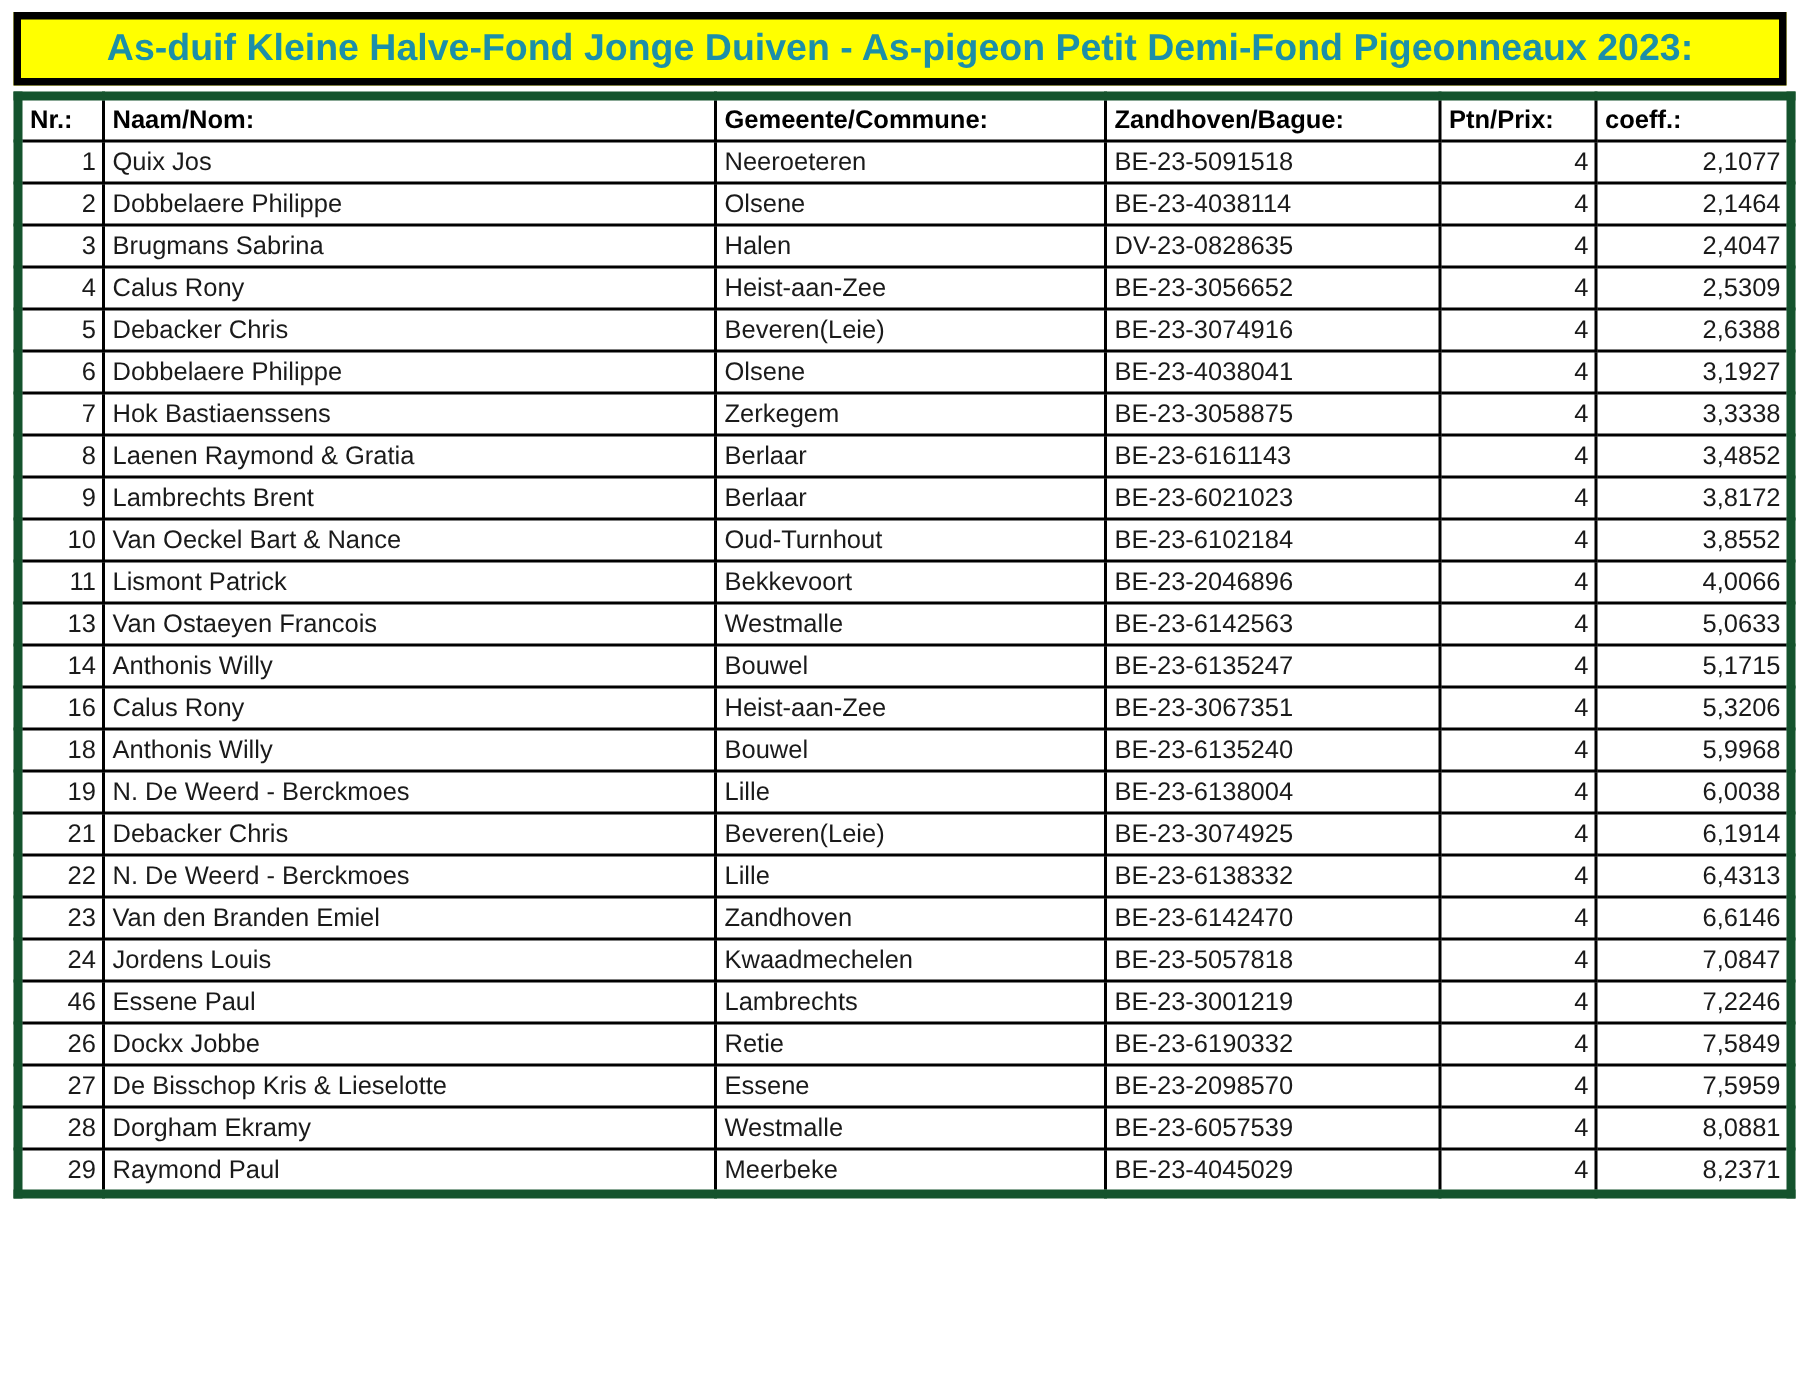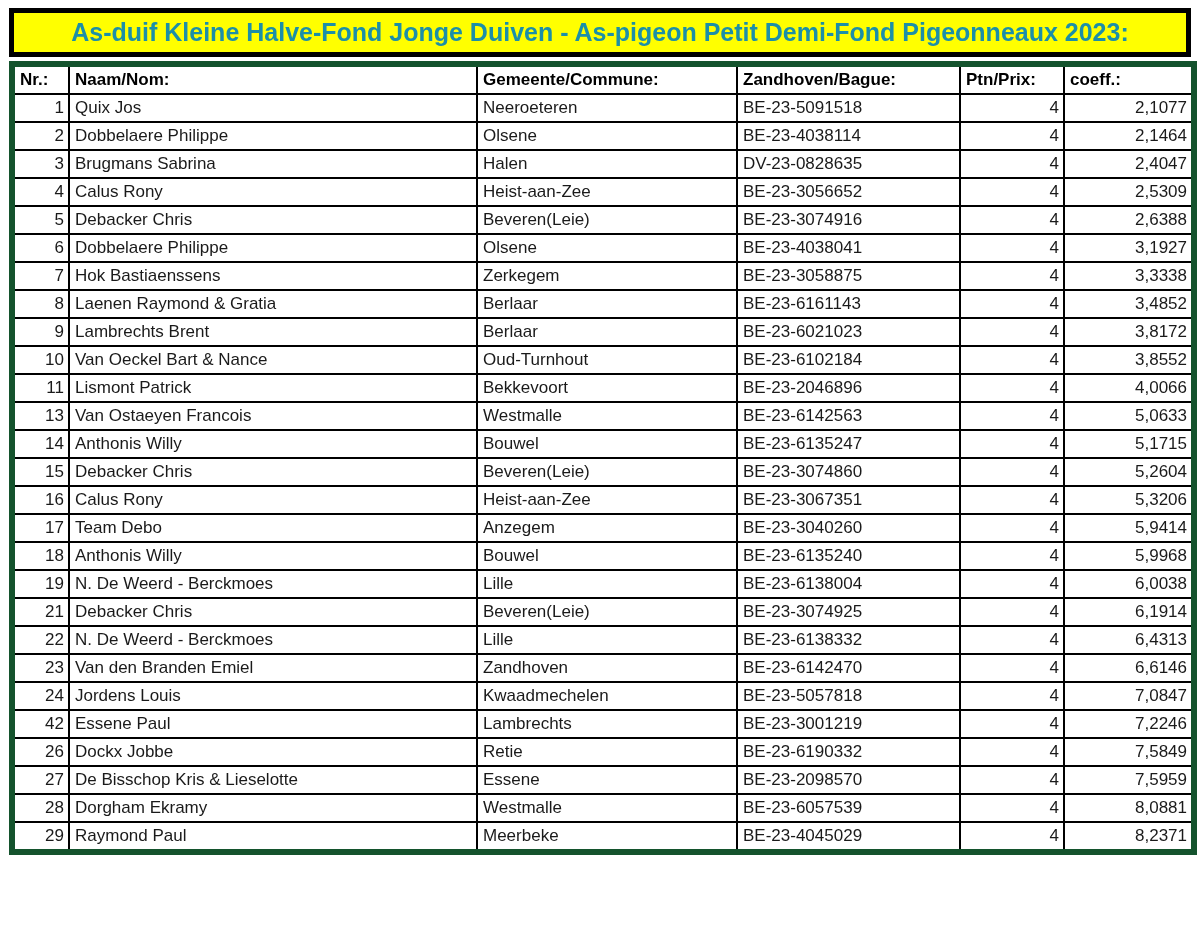--- a/index.html
+++ b/index.html
@@ -191,44 +191,28 @@
         </tr>
         <tr>
           <td class="num">14</td>
           <td class="text">Anthonis Willy</td>
           <td class="text">Bouwel</td>
           <td class="text">BE-23-6135247</td>
           <td class="num">4</td>
           <td class="num">5,1715</td>
         </tr>
         <tr>
-          <td class="num">15</td>
-          <td class="text">Debacker Chris</td>
-          <td class="text">Beveren(Leie)</td>
-          <td class="text">BE-23-3074860</td>
-          <td class="num">4</td>
-          <td class="num">5,2604</td>
-        </tr>
-        <tr>
           <td class="num">16</td>
           <td class="text">Calus Rony</td>
           <td class="text">Heist-aan-Zee</td>
           <td class="text">BE-23-3067351</td>
           <td class="num">4</td>
           <td class="num">5,3206</td>
         </tr>
         <tr>
-          <td class="num">17</td>
-          <td class="text">Team Debo</td>
-          <td class="text">Anzegem</td>
-          <td class="text">BE-23-3040260</td>
-          <td class="num">4</td>
-          <td class="num">5,9414</td>
-        </tr>
-        <tr>
           <td class="num">18</td>
           <td class="text">Anthonis Willy</td>
           <td class="text">Bouwel</td>
           <td class="text">BE-23-6135240</td>
           <td class="num">4</td>
           <td class="num">5,9968</td>
         </tr>
         <tr>
           <td class="num">19</td>
           <td class="text">N. De Weerd - Berckmoes</td>
@@ -263,21 +247,21 @@
         </tr>
         <tr>
           <td class="num">24</td>
           <td class="text">Jordens Louis</td>
           <td class="text">Kwaadmechelen</td>
           <td class="text">BE-23-5057818</td>
           <td class="num">4</td>
           <td class="num">7,0847</td>
         </tr>
         <tr>
-          <td class="num">42</td>
+          <td class="num">46</td>
           <td class="text">Essene Paul</td>
           <td class="text">Lambrechts</td>
           <td class="text">BE-23-3001219</td>
           <td class="num">4</td>
           <td class="num">7,2246</td>
         </tr>
         <tr>
           <td class="num">26</td>
           <td class="text">Dockx Jobbe</td>
           <td class="text">Retie</td>

